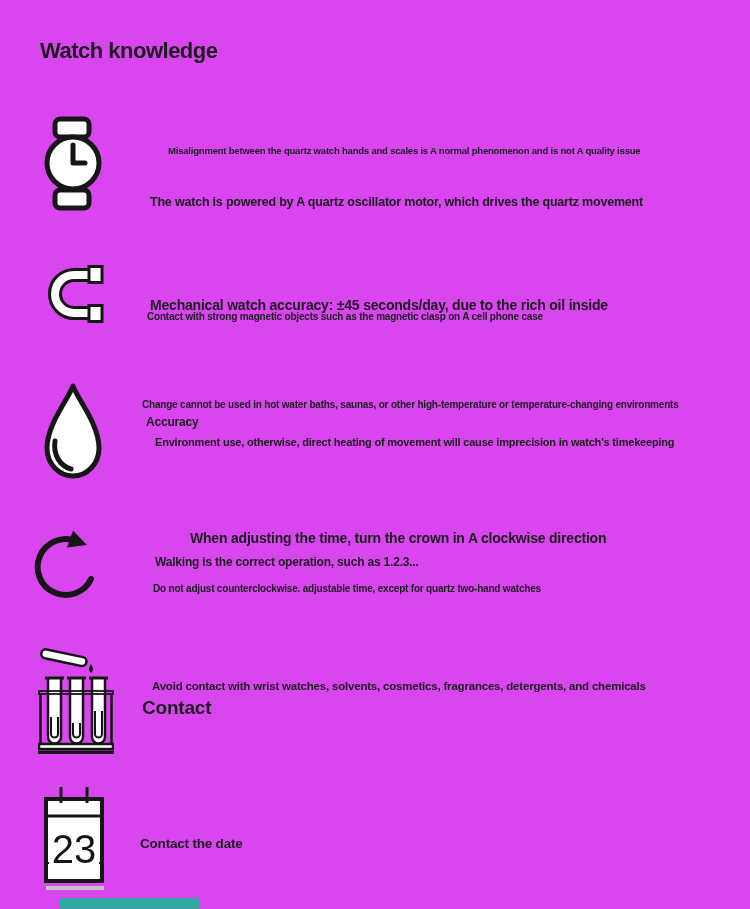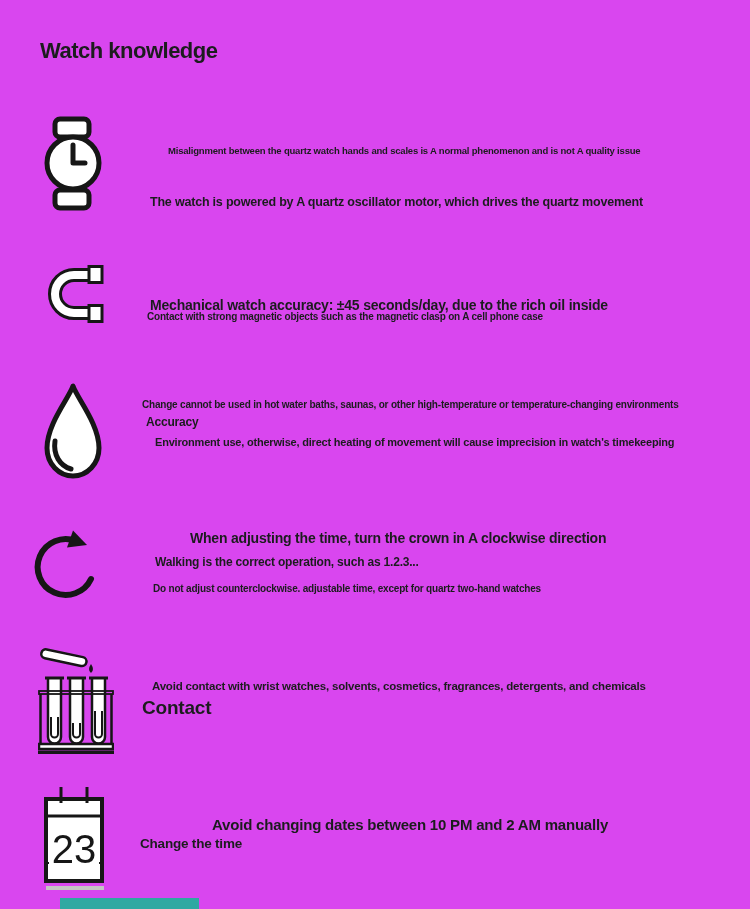--- a/index.html
+++ b/index.html
@@ -93,18 +93,17 @@
       <rect x="4" y="14" width="56" height="82" fill="#ffffff" stroke="#161616" stroke-width="4"></rect>
       <line x1="4" y1="31" x2="60" y2="31" stroke="#161616" stroke-width="3"></line>
       <line x1="19" y1="2" x2="19" y2="18" stroke="#161616" stroke-width="3"></line>
       <line x1="45" y1="2" x2="45" y2="18" stroke="#161616" stroke-width="3"></line>
       <line x1="2" y1="78" x2="7" y2="78" stroke="#161616" stroke-width="2"></line>
       <line x1="57" y1="78" x2="62" y2="78" stroke="#161616" stroke-width="2"></line>
       <text x="32" y="78" text-anchor="middle" font-family="Liberation Sans, sans-serif" font-size="40" font-weight="400" fill="#161616">23</text>
     </svg>
   </div>
   <div class="cal-shadow"></div>
-  <div class="line" style="left:212px;top:816px;font-size:15px;">Avoid changing dates between 10 PM and 2 AM manually</div>
-  <div class="line" style="left:140px;top:836px;font-size:13.5px;">Change the time</div>
+  <div class="line" style="left:140px;top:836px;font-size:13.5px;">Contact the date</div>
 
   <div class="accent-bar"></div>
 
 </div>
 
 </body></html>

